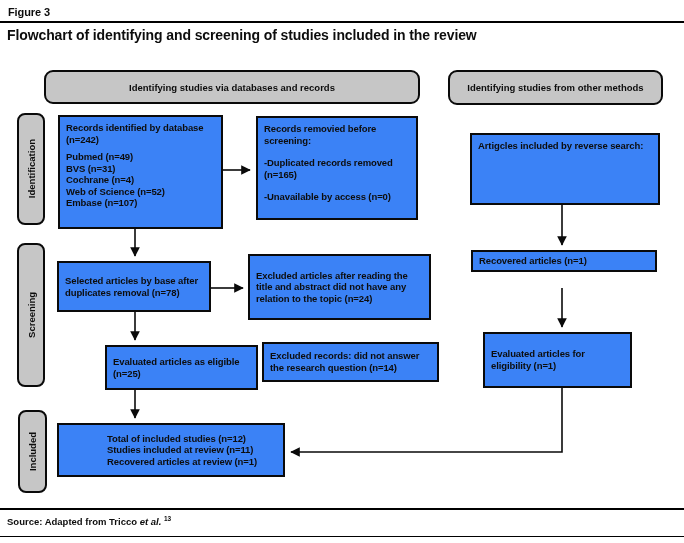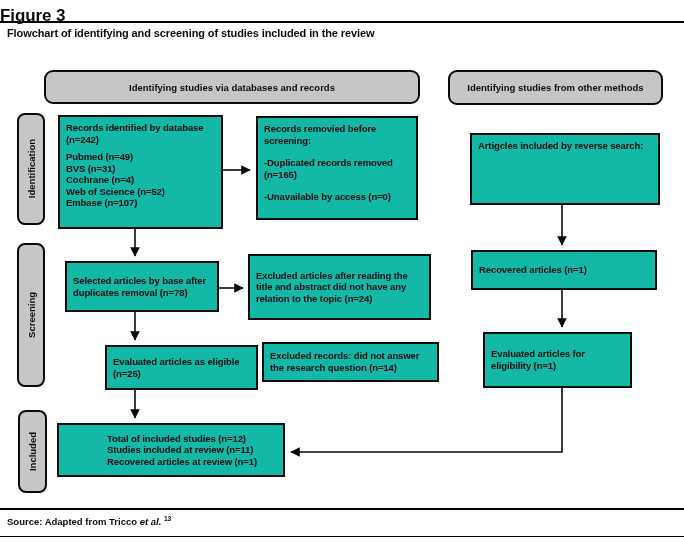--- a/index.html
+++ b/index.html
@@ -6,36 +6,36 @@
   html,body { background:#ffffff; }
   .page {
     position:relative; width:684px; height:543px; background:#fff;
     font-family:"Liberation Sans", sans-serif; color:#0d0d0d; overflow:hidden;
   }
   .rule { position:absolute; left:0; width:684px; background:#000; }
   .rule-top    { top:21px;  height:2px; }
   .rule-src    { top:508px; height:2px; }
   .rule-bottom { top:536px; height:1px; }
 
-  .fig-label   { position:absolute; left:0; top:6px;  font-size:17px;  font-weight:bold; letter-spacing:-0.1px; }
-  .fig-caption { position:absolute; left:7px; top:27px; font-size:11px; font-weight:bold; letter-spacing:-0.1px; }
+  .fig-label   { position:absolute; left:8px; top:6px;  font-size:11px;  font-weight:bold; letter-spacing:-0.1px; }
+  .fig-caption { position:absolute; left:7px; top:27px; font-size:14px; font-weight:bold; letter-spacing:-0.1px; }
 
   .hdr {
     position:absolute; background:#c6c6c6; border:2.5px solid #0a0a0a; border-radius:9px;
     display:flex; align-items:center; justify-content:center;
     font-size:9.5px; font-weight:bold; text-align:center; padding:2px 8px;
   }
   .stage {
     position:absolute; background:#c6c6c6; border:2.5px solid #0a0a0a; border-radius:8px;
     display:flex; align-items:center; justify-content:center;
   }
   .stage span { writing-mode:vertical-rl; transform:rotate(180deg); font-size:9.5px; font-weight:bold; white-space:nowrap; }
 
   .box {
-    position:absolute; background:#14b8a6; border:2px solid #0a0a0a;
+    position:absolute; background:#3b82f6; border:2px solid #0a0a0a;
     padding:5px 6px; font-size:9.5px; font-weight:bold; line-height:1.22; letter-spacing:-0.1px;
   }
   .box-center { display:flex; flex-direction:column; justify-content:center; }
   .gap  { height:11px; }
   .gap-sm { height:6px; }
 
   .arrows { position:absolute; inset:0; pointer-events:none; }
 
   .source-line { position:absolute; left:7px; top:515px; font-size:9.5px; font-weight:bold; }
   .source-line sup { font-size:6.5px; }
@@ -95,29 +95,29 @@
     <div>-Duplicated records removed (n=165)</div>
     <div class="gap"></div>
     <div>-Unavailable by access (n=0)</div>
   </div>
 
   <div class="box" style="left:470px; top:133px; width:190px; height:72px;">
     <div>Artigcles included by reverse search:</div>
     <div class="gap"></div>
   </div>
 
-  <div class="box box-center" style="left:57px; top:261px; width:154px; height:51px;margin-left:8px;">
+  <div class="box box-center" style="left:57px; top:261px; width:154px; height:51px;">
     <div>Selected articles by base after duplicates removal (n=78)</div>
   </div>
 
   <div class="box box-center" style="left:248px; top:254px; width:183px; height:66px;">
     <div>Excluded articles after reading the title and abstract did not have any relation to the topic (n=24)</div>
   </div>
 
-  <div class="box box-center" style="left:471px; top:250px; width:186px; height:40px;">
+  <div class="box box-center" style="left:471px; top:250px; width:186px; height:22px;">
     <div>Recovered articles (n=1)</div>
   </div>
 
   <div class="box box-center" style="left:57px; top:345px; width:153px; height:45px;margin-left:48px;">
     <div>Evaluated articles as eligible (n=25)</div>
   </div>
 
   <div class="box box-center" style="left:262px; top:342px; width:177px; height:40px;">
     <div>Excluded records: did not answer the research question (n=14)</div>
   </div>

